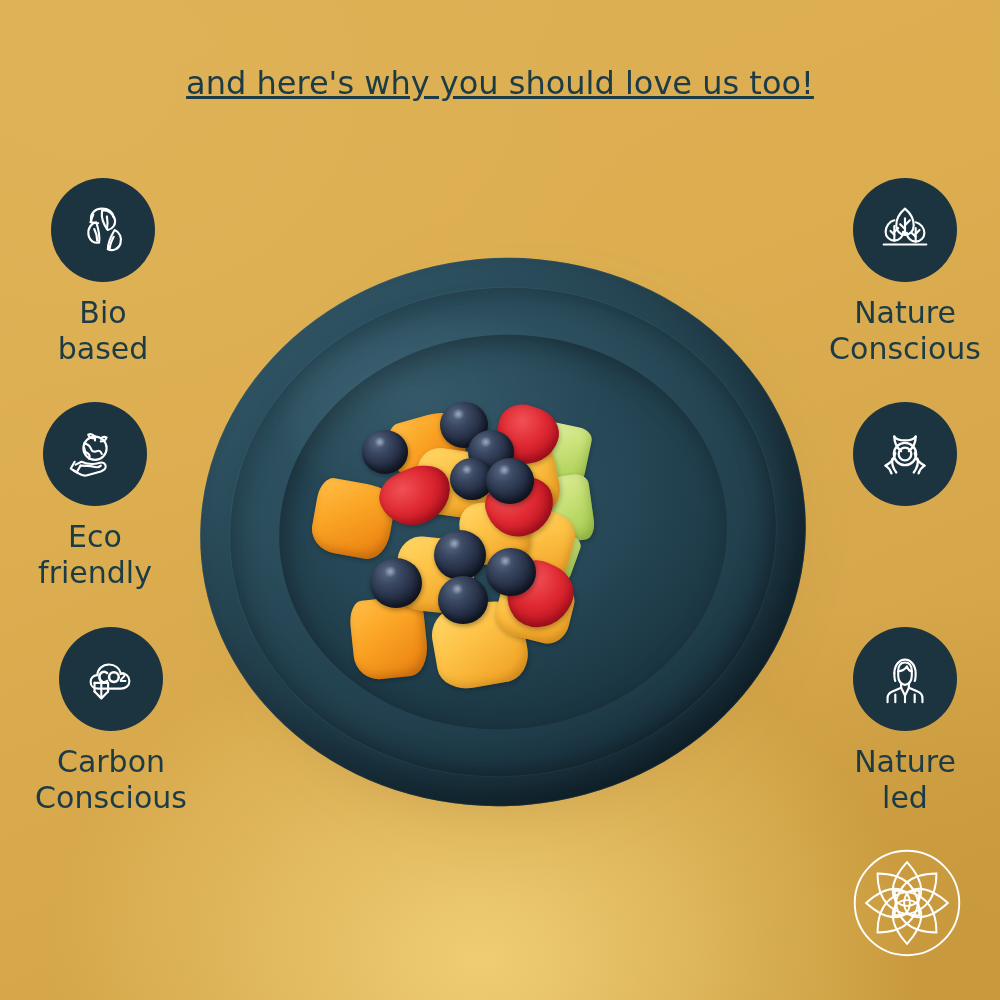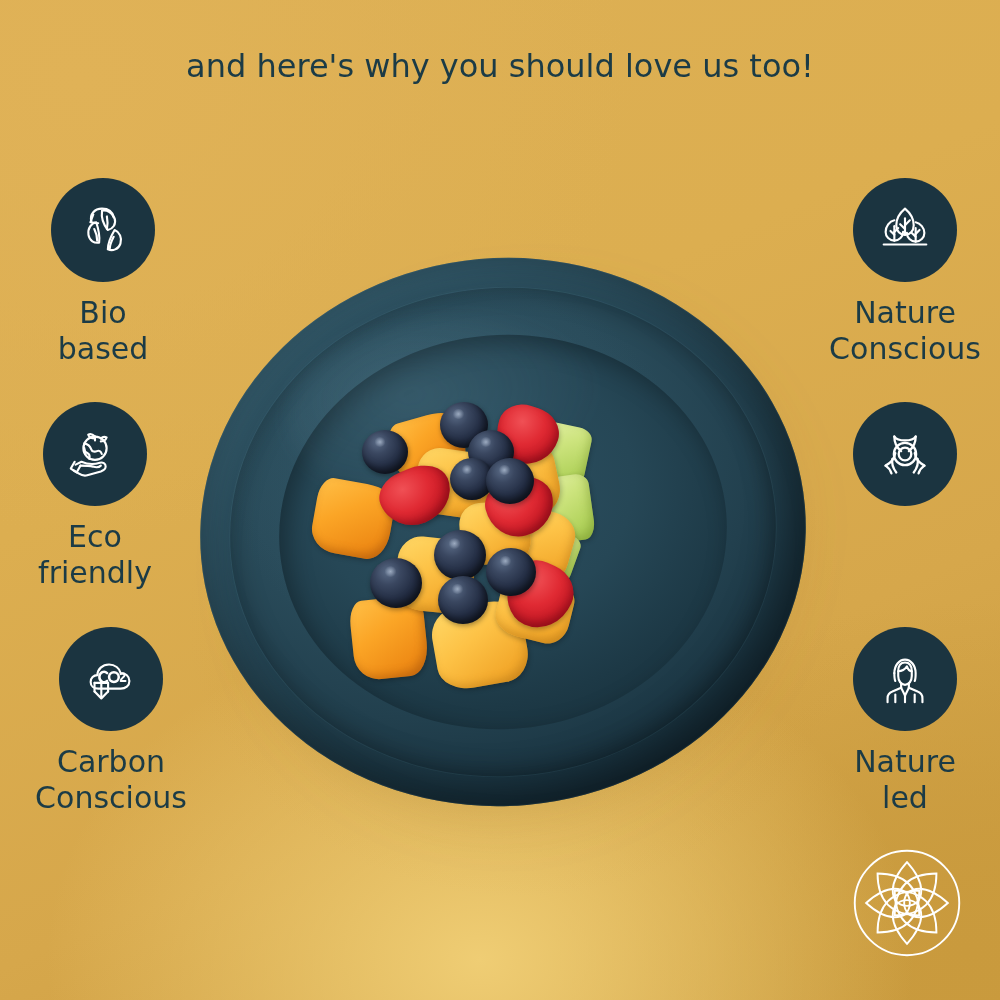--- a/index.html
+++ b/index.html
@@ -37,21 +37,22 @@
     line-height:1.05;
     letter-spacing:-0.4px;
     color:#16313d;
   }
   .subhead {
     font-family:"DejaVu Sans", sans-serif;
     font-weight:400;
     font-size:32px;
     line-height:1.2;
     color:#1b3b46;
-    margin-top:7px;
+    margin-top:24px;
+    text-decoration:underline;
   }
 
   
   .photo { position:absolute; inset:0; z-index:2; }
 
   .plate-shadow {
     position:absolute;
     left:252px; top:300px;
     width:560px; height:530px;
     border-radius:50%;

